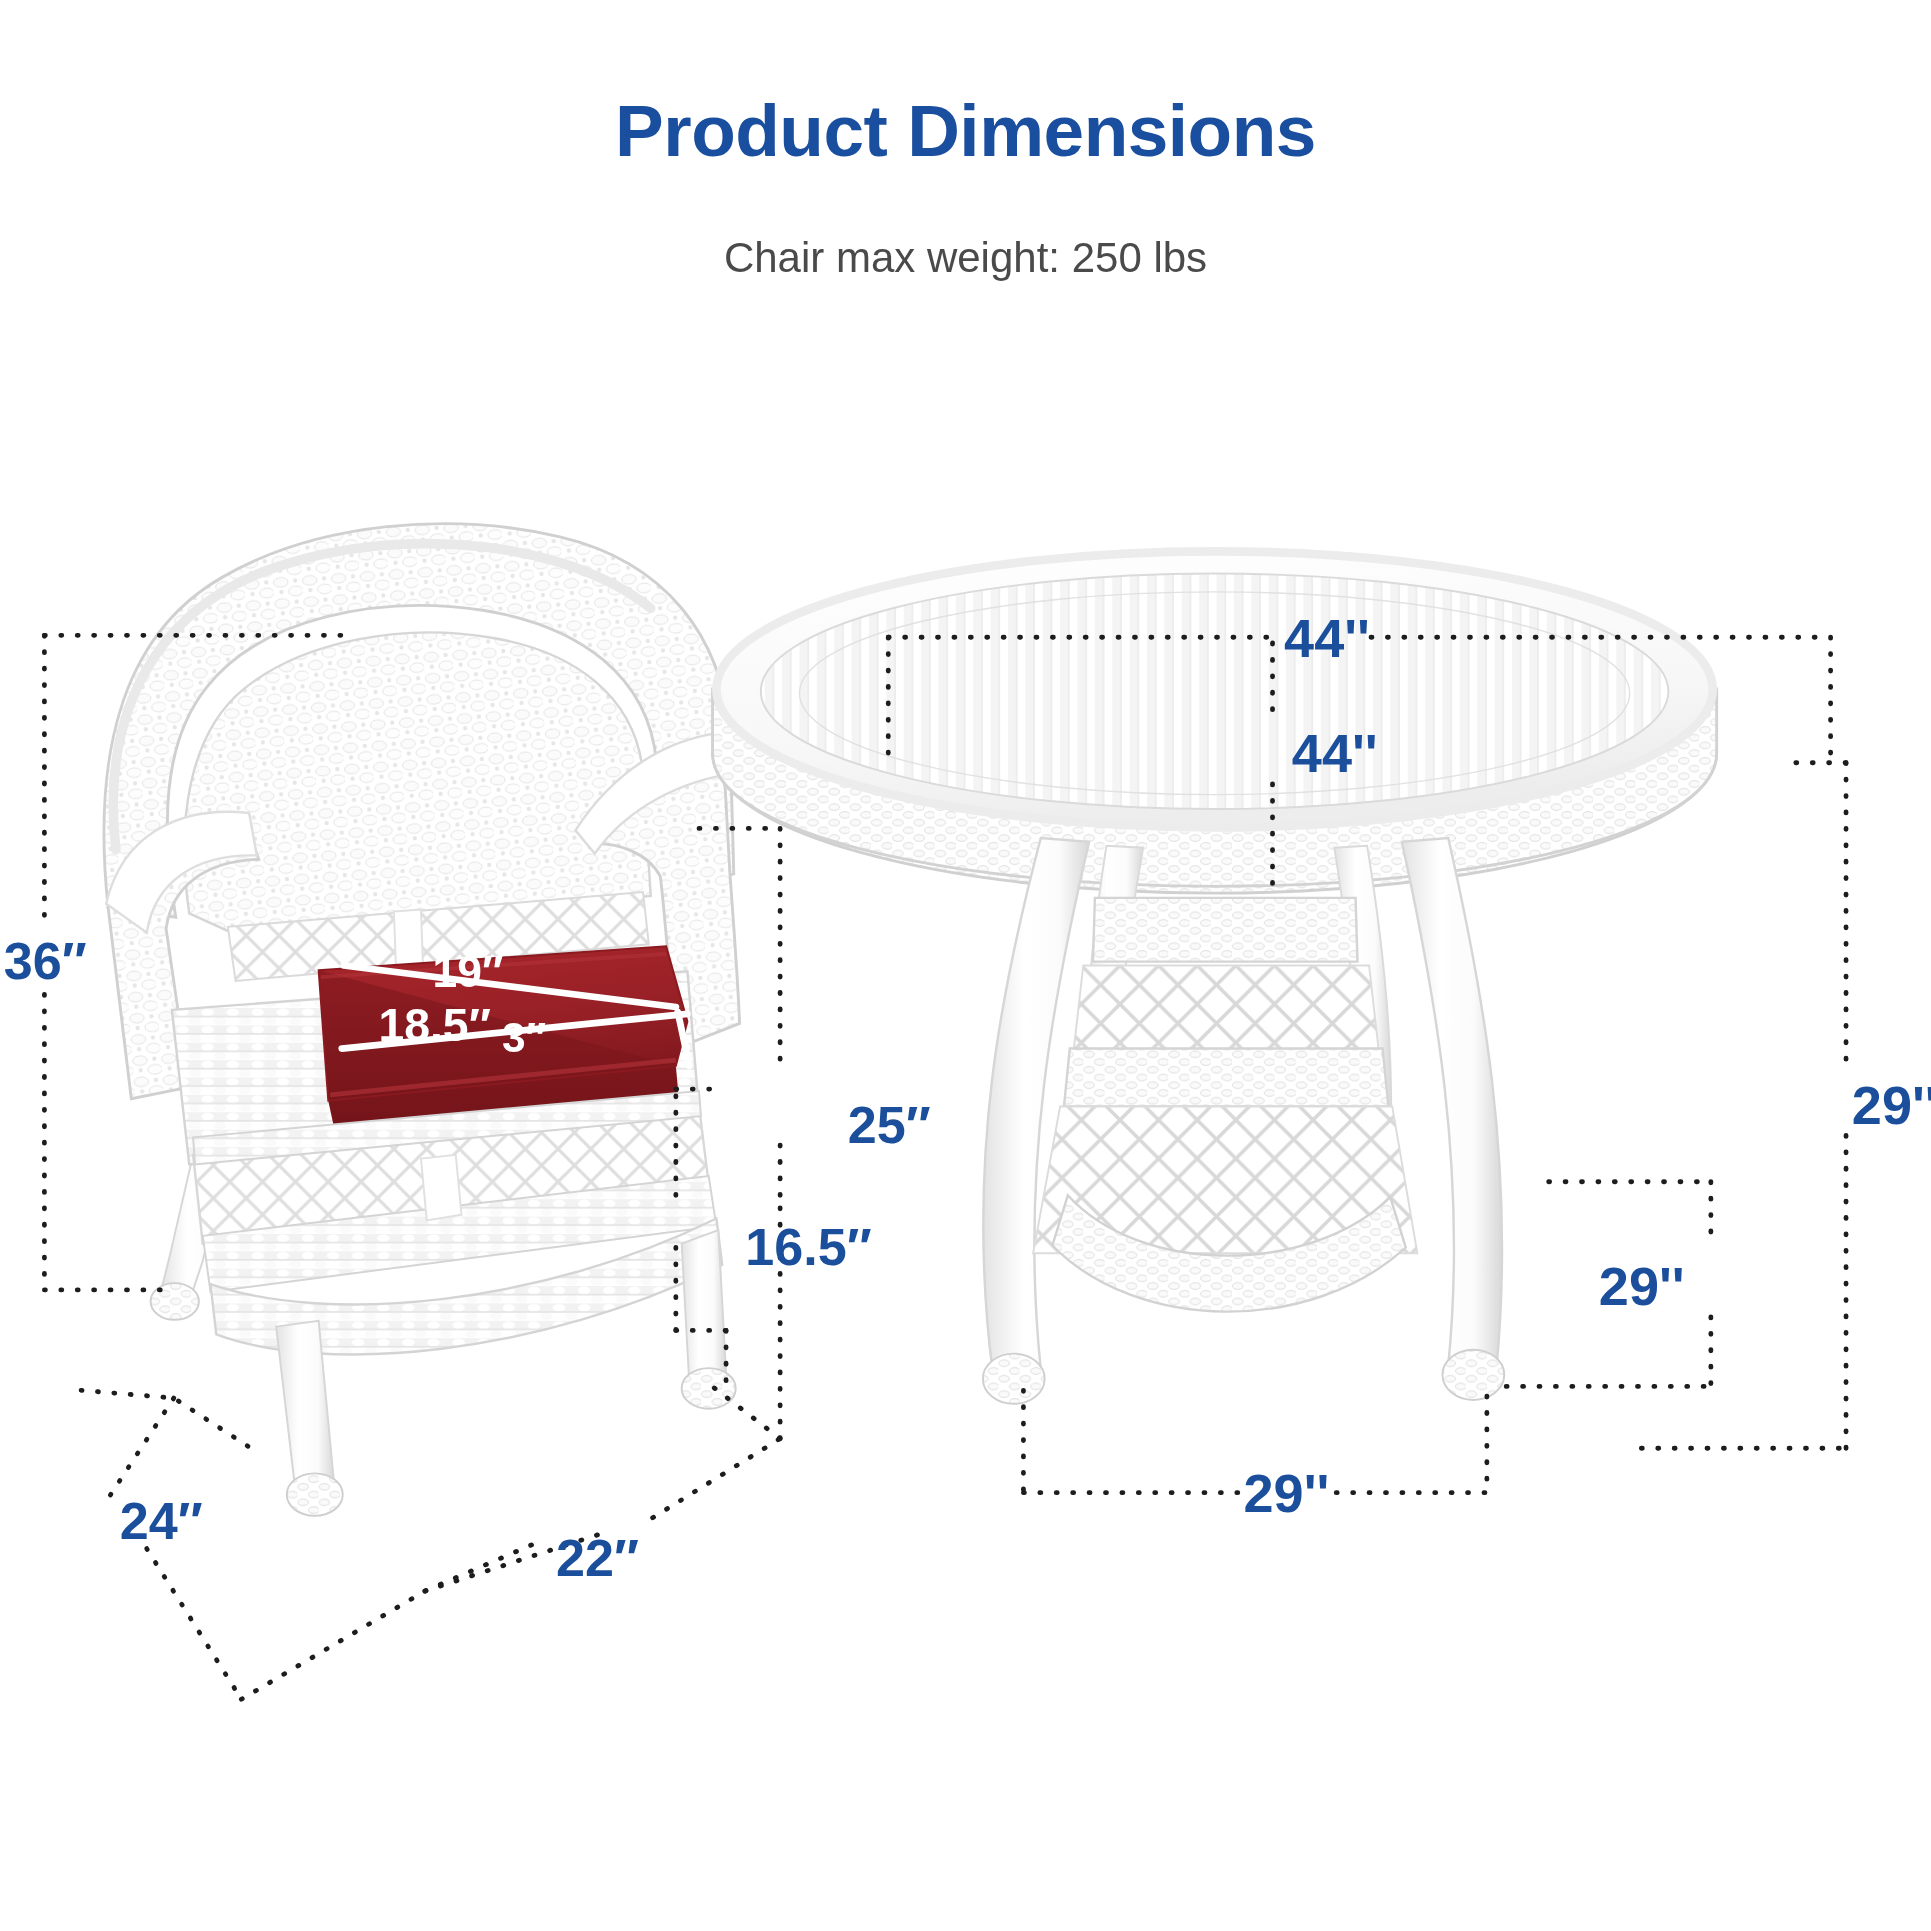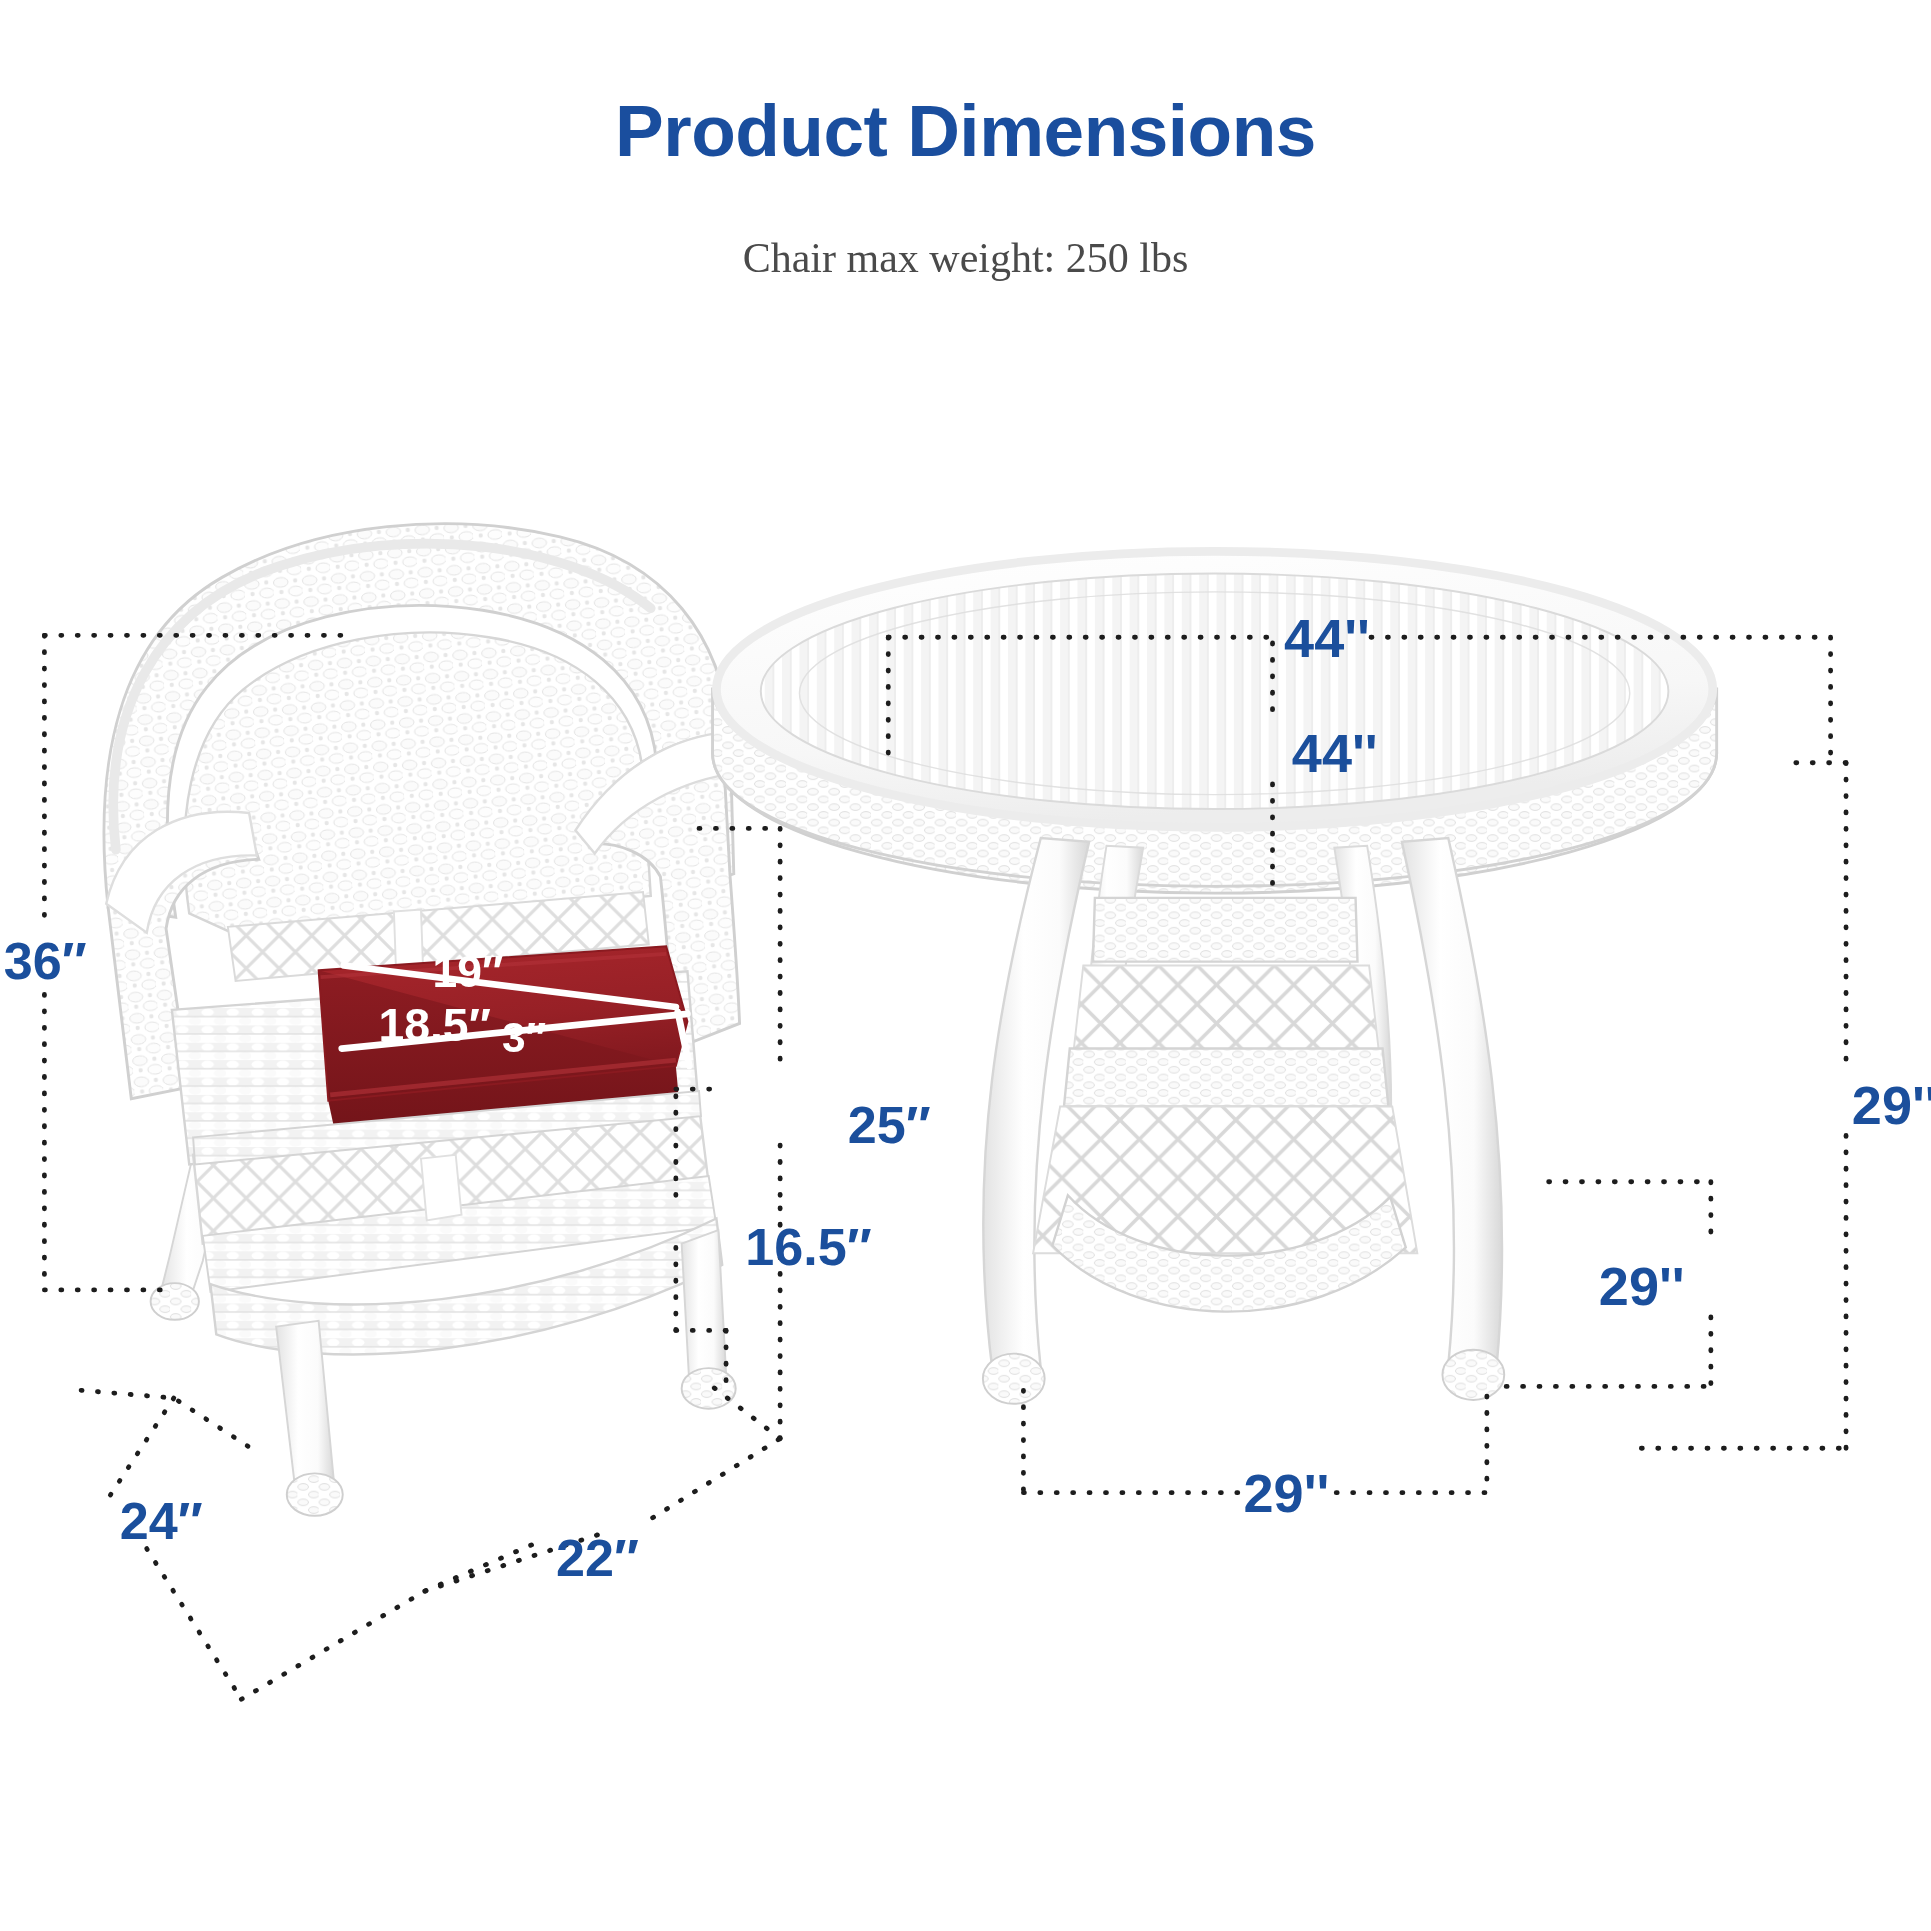--- a/index.html
+++ b/index.html
@@ -11,21 +11,20 @@
   #stage{position:absolute;inset:0;width:1931px;height:1931px;padding-left:44px;}
 
   .hdr{position:absolute;left:0;width:1931px;text-align:center;}
   #page-title{
     top:89px;font-size:73px;font-weight:bold;color:#1a4e9e;
     letter-spacing:-0.5px;line-height:1.15;
   }
   #page-subtitle{
     top:234px;font-size:42px;font-weight:normal;color:#4a4a4a;
     letter-spacing:0px;
-    font-family:Liberation Serif, serif;
   }
 
   svg#art{position:absolute;left:0;top:0;width:1931px;height:1931px;display:block;}
 
   .dimlabel{
     font-family:"Liberation Sans", sans-serif;
     font-weight:bold;fill:#1b4f9c;
   }
   .dimlabel.chair{font-size:54px;}
   .dimlabel.table{font-size:56px;}

